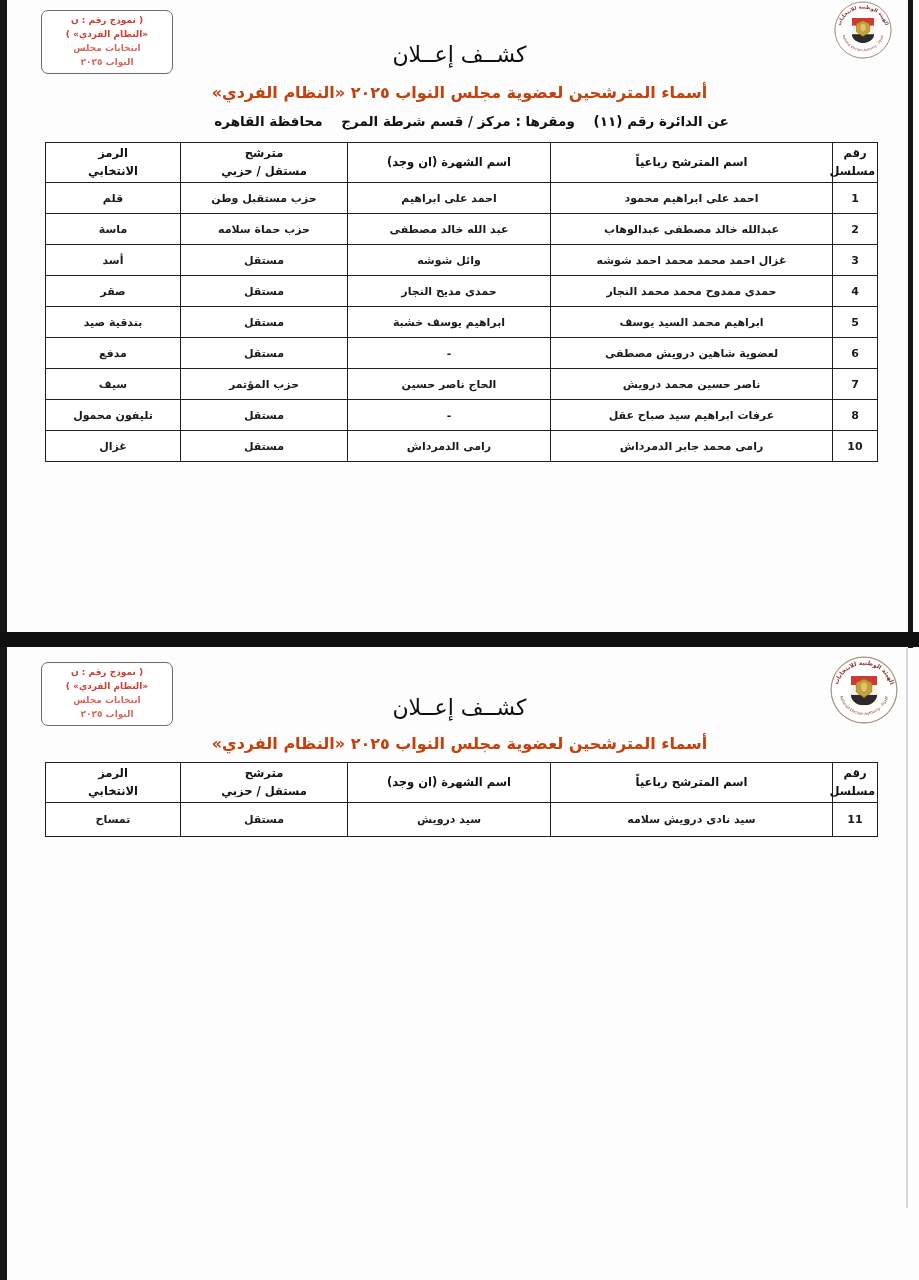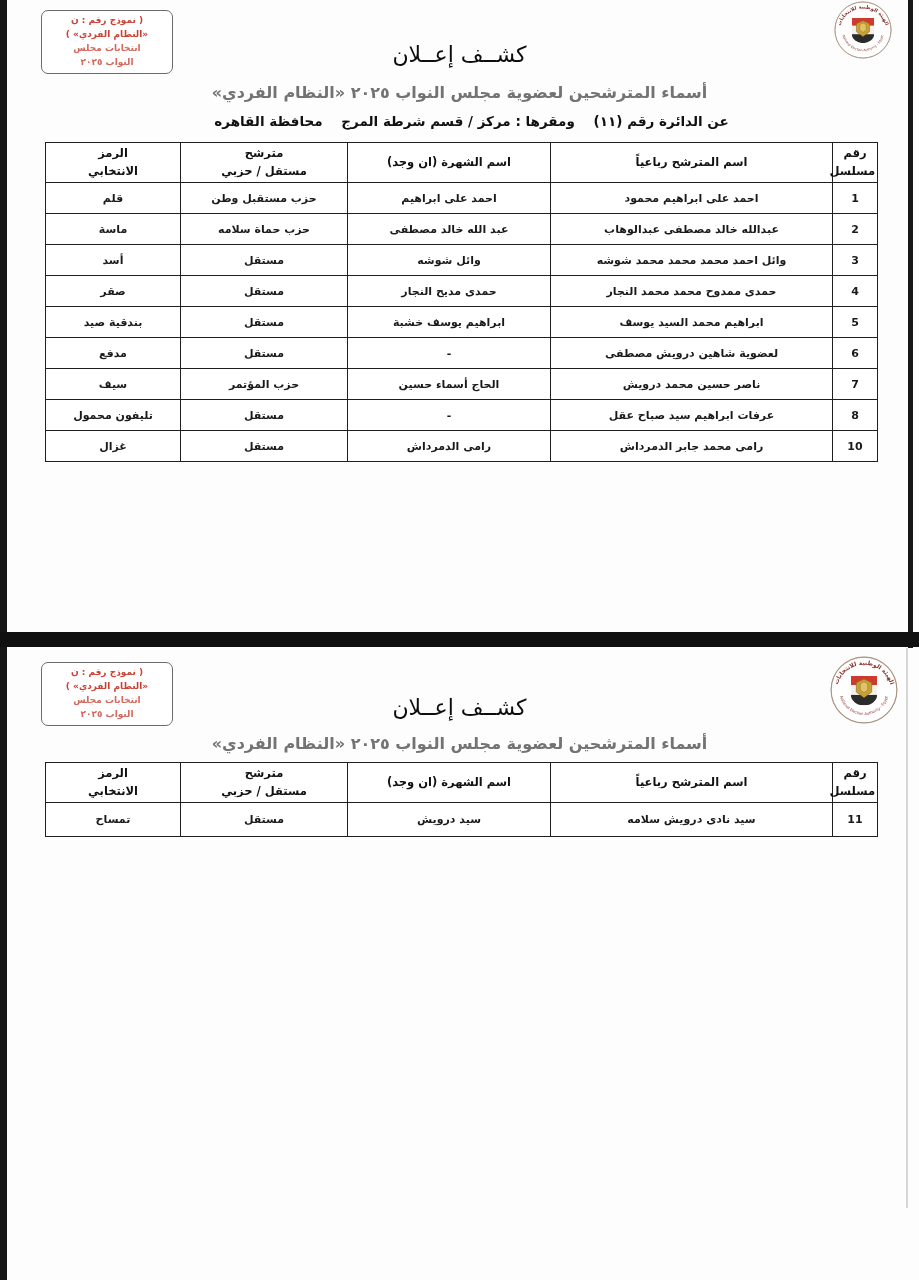--- a/index.html
+++ b/index.html
@@ -31,21 +31,21 @@
 
   .doc-title {
     position:absolute; left:0; width:100%; text-align:center; direction:rtl;
     font-weight:normal; font-size:22px; color:#0d0d0d; letter-spacing:.5px;
   }
   .t1 { top:42px; }
   .t2 { top:695px; }
 
   .doc-subtitle {
     position:absolute; left:0; width:100%; text-align:center; direction:rtl;
-    font-weight:bold; font-size:16px; color:#737373;
+    font-weight:bold; font-size:16px; color:#c2410c;
   }
   .s1 { top:83px; }
   .s2 { top:734px; }
 
   .district-line {
     position:absolute; left:12px; width:100%; text-align:center; direction:rtl;
     font-weight:bold; font-size:13.5px; color:#111; white-space:pre;
   }
   .d1 { top:113px; }
 
@@ -139,21 +139,21 @@
     </tr>
     <tr class="data">
       <td class="serial">2</td>
       <td>عبدالله خالد مصطفى عبدالوهاب</td>
       <td>عبد الله خالد مصطفى</td>
       <td>حزب حماة سلامه</td>
       <td>ماسة</td>
     </tr>
     <tr class="data">
       <td class="serial">3</td>
-      <td>وائل احمد محمد محمد محمد شوشه</td>
+      <td>غزال احمد محمد محمد احمد شوشه</td>
       <td>وائل شوشه</td>
       <td>مستقل</td>
       <td>أسد</td>
     </tr>
     <tr class="data">
       <td class="serial">4</td>
       <td>حمدى ممدوح محمد محمد النجار</td>
       <td>حمدى مديح النجار</td>
       <td>مستقل</td>
       <td>صقر</td>
@@ -168,21 +168,21 @@
     <tr class="data">
       <td class="serial">6</td>
       <td>لعضوية شاهين درويش مصطفى</td>
       <td>-</td>
       <td>مستقل</td>
       <td>مدفع</td>
     </tr>
     <tr class="data">
       <td class="serial">7</td>
       <td>ناصر حسين محمد درويش</td>
-      <td>الحاج أسماء حسين</td>
+      <td>الحاج ناصر حسين</td>
       <td>حزب المؤتمر</td>
       <td>سيف</td>
     </tr>
     <tr class="data">
       <td class="serial">8</td>
       <td>عرفات ابراهيم سيد صباح عقل</td>
       <td>-</td>
       <td>مستقل</td>
       <td>تليفون محمول</td>
     </tr>

